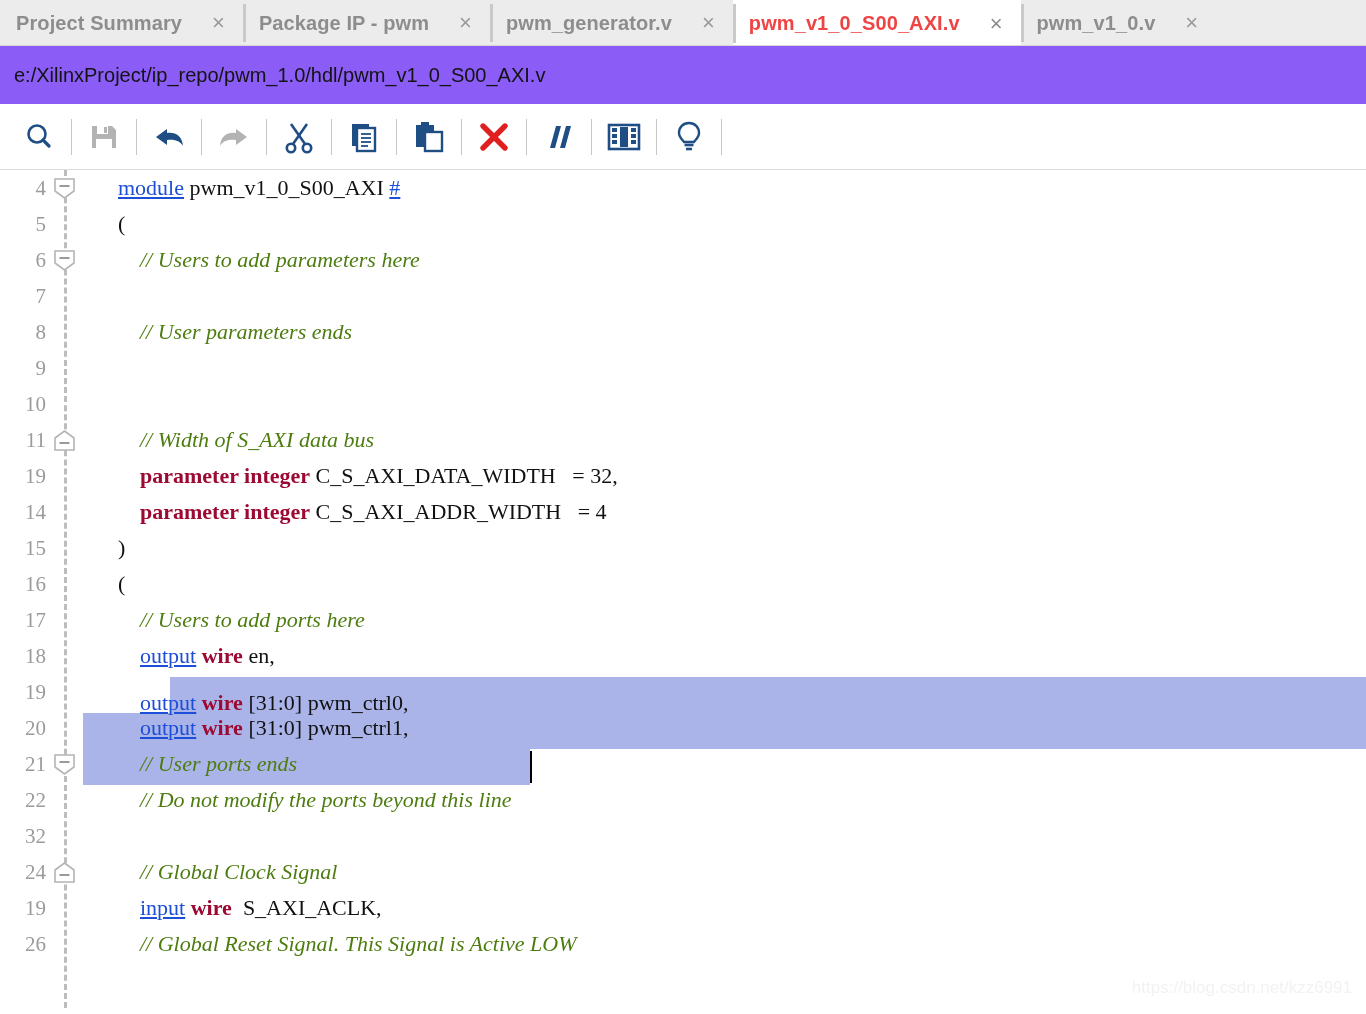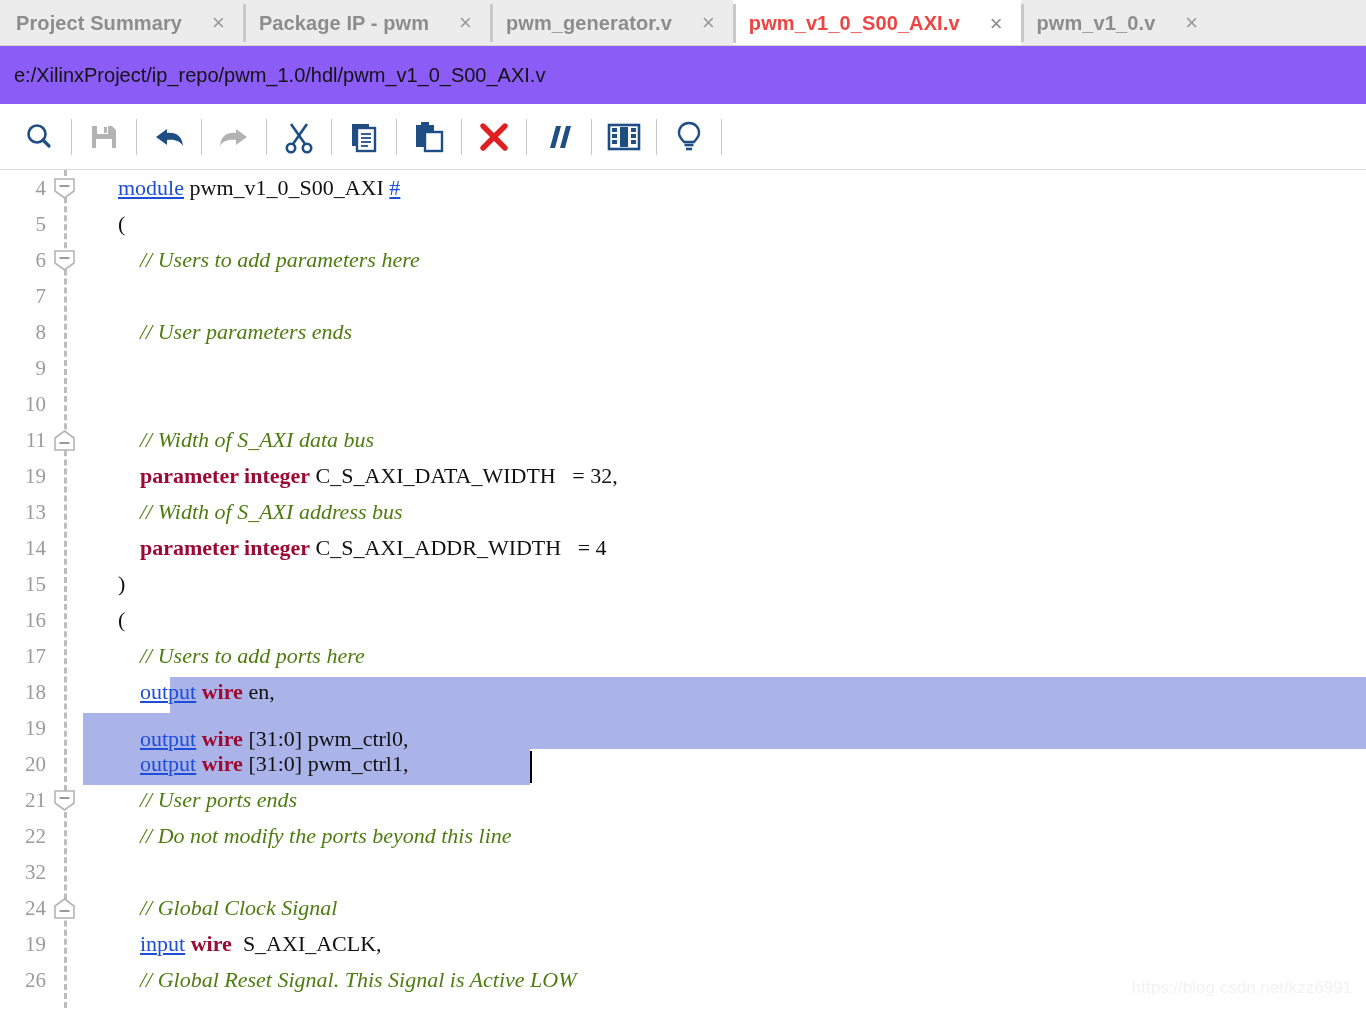--- a/index.html
+++ b/index.html
@@ -386,25 +386,20 @@
             </svg></span>
         </div>
         <div class="code-text" style="margin-left: 36px;"><span class="cmt">    // Width of S_AXI data bus</span></div>
       </div>
       <div class="row">
         <div class="gutter-num">19</div>
         <div class="gutter-mark"></div>
         <div class="code-text" style="margin-left: 36px;"><span class="plain">    </span><span class="kw-maroon">parameter integer</span><span class="plain"> C_S_AXI_DATA_WIDTH   = 32,</span></div>
       </div>
       <div class="row">
-        <div class="gutter-num">13</div>
-        <div class="gutter-mark"></div>
-        <div class="code-text" style="margin-left: 36px;"><span class="cmt">    // Width of S_AXI address bus</span></div>
-      </div>
-      <div class="row">
         <div class="gutter-num">14</div>
         <div class="gutter-mark"></div>
         <div class="code-text" style="margin-left: 36px;"><span class="plain">    </span><span class="kw-maroon">parameter integer</span><span class="plain"> C_S_AXI_ADDR_WIDTH   = 4</span></div>
       </div>
       <div class="row">
         <div class="gutter-num">15</div>
         <div class="gutter-mark"></div>
         <div class="code-text" style="margin-left: 36px;"><span class="plain">)</span></div>
       </div>
       <div class="row">

